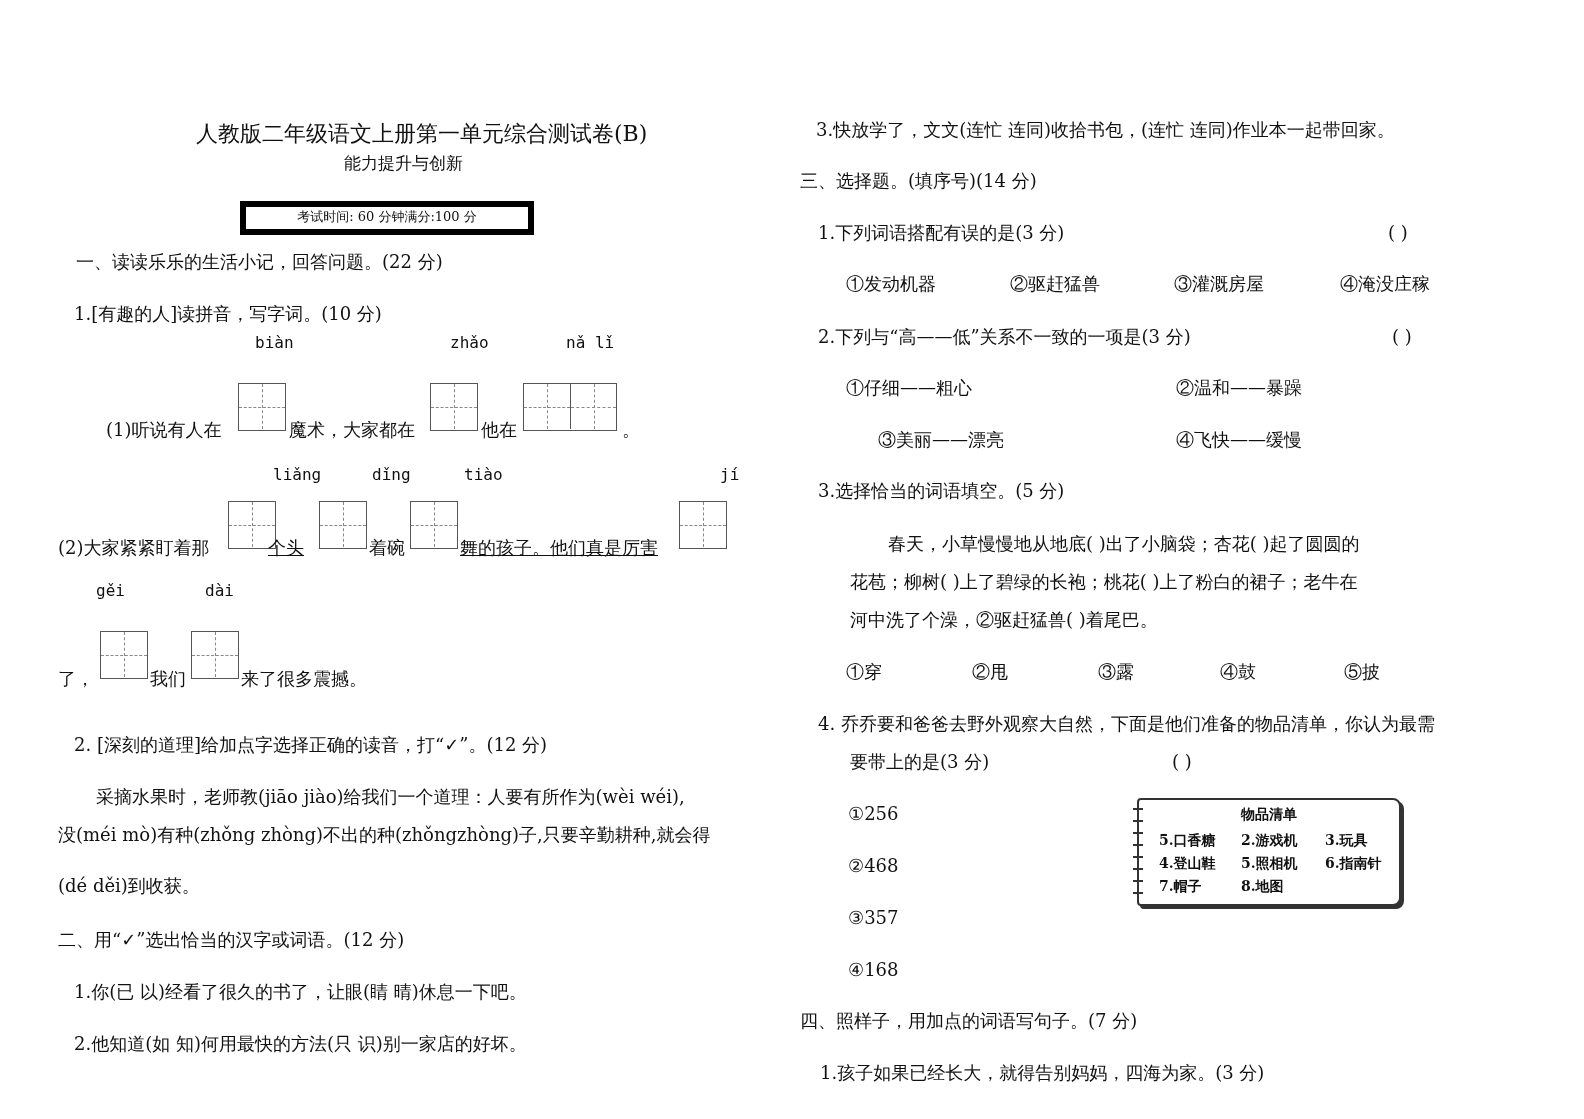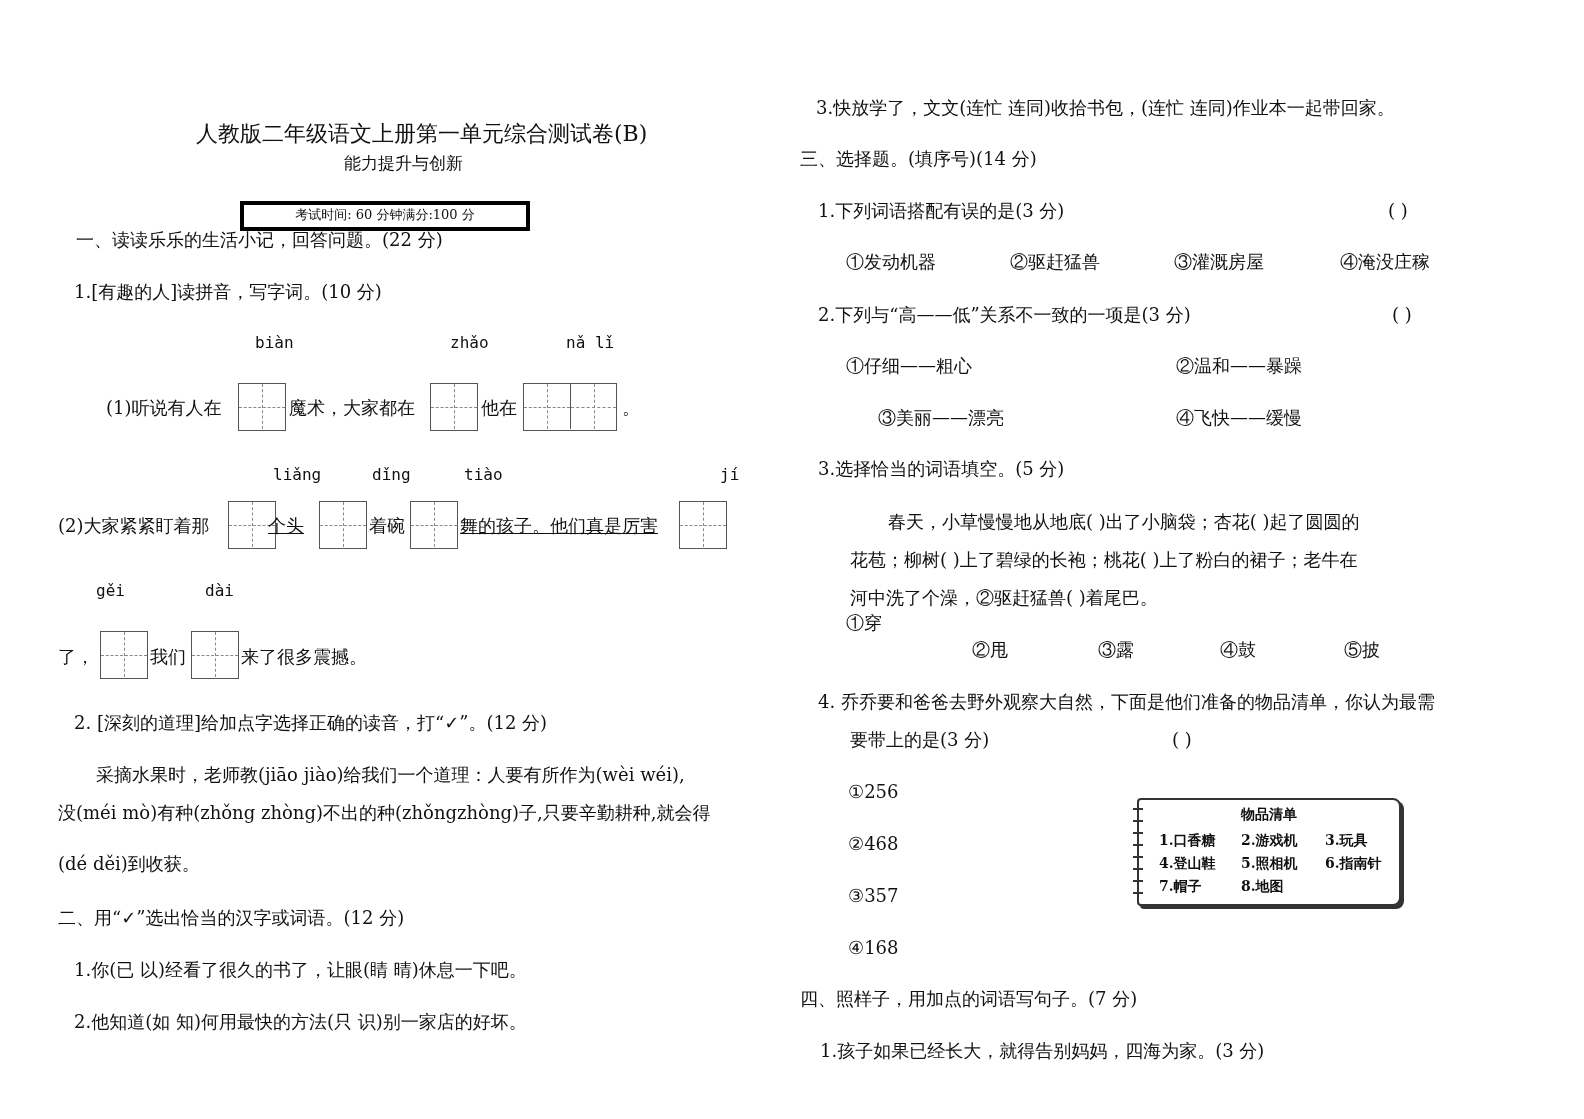--- a/index.html
+++ b/index.html
@@ -1,23 +1,23 @@
 <!DOCTYPE html>
 <html><head>
 <meta charset="utf-8">
 <style>
   html, body { margin:0; padding:0; background:#ffffff; }
   body { width:1584px; height:1119px; position:relative; overflow:hidden;
          font-family:"DejaVu Serif", "Liberation Serif", serif; color:#111; }
   .abs { position:absolute; white-space:nowrap; }
-  .txt { font-size:18px; line-height:24px; }
+  .txt { font-size:18px; line-height:24px;margin-top:22px; }
   .title { font-size:22px; line-height:28px; }
   .sub { font-size:17px; line-height:22px; }
   .py { font-family:"DejaVu Sans Mono","Liberation Mono",monospace; font-size:16px; line-height:20px; }
-  .infobox { border:4px solid #000000; font-size:13px; line-height:20px; text-align:center; }
+  .infobox { border:6px solid #000000; font-size:13px; line-height:20px; text-align:center; }
   .grid { position:absolute; border:1.5px solid #555; box-sizing:border-box; height:48px; display:flex; }
   .cell { position:relative; width:46px; height:45px; box-sizing:border-box; }
   .cell + .cell { border-left:1.5px solid #555; }
   .cell::before { content:""; position:absolute; left:0; right:0; top:50%; border-top:1px dashed #888; }
   .cell::after { content:""; position:absolute; top:0; bottom:0; left:50%; border-left:1px dashed #888; }
   .notebook { position:absolute; left:1137px; top:798px; width:260px; height:104px; border:2px solid #333;
               border-radius:4px 8px 8px 4px; box-shadow:3px 3px 0 #333; background:#fff; }
   .nb-ring { position:absolute; left:-6px; width:10px; height:2px; background:#333; }
   .nb-title { position:absolute; top:6px; left:0; right:0; text-align:center; font-size:14px; font-weight:bold; }
   .nb-item { position:absolute; font-size:14px; font-weight:bold; }
@@ -114,21 +114,21 @@
 <div class="abs txt" style="left:1392px; top:303px;">(      )</div>
 <div class="abs txt" style="left:846px; top:354px;">①仔细——粗心</div>
 <div class="abs txt" style="left:1176px; top:354px;">②温和——暴躁</div>
 <div class="abs txt" style="left:878px; top:406px;">③美丽——漂亮</div>
 <div class="abs txt" style="left:1176px; top:406px;">④飞快——缓慢</div>
 
 <div class="abs txt" style="left:818px; top:457px;">3.选择恰当的词语填空。(5 分)</div>
 <div class="abs txt" style="left:888px; top:510px;">春天，小草慢慢地从地底(      )出了小脑袋；杏花(      )起了圆圆的</div>
 <div class="abs txt" style="left:850px; top:548px;">花苞；柳树(      )上了碧绿的长袍；桃花(      )上了粉白的裙子；老牛在</div>
 <div class="abs txt" style="left:850px; top:586px;">河中洗了个澡，②驱赶猛兽(      )着尾巴。</div>
-<div class="abs txt" style="left:846px; top:611px;">①穿</div>
+<div class="abs txt" style="left:846px; top:638px;">①穿</div>
 <div class="abs txt" style="left:972px; top:638px;">②甩</div>
 <div class="abs txt" style="left:1098px; top:638px;">③露</div>
 <div class="abs txt" style="left:1220px; top:638px;">④鼓</div>
 <div class="abs txt" style="left:1344px; top:638px;">⑤披</div>
 
 <div class="abs txt" style="left:818px; top:690px;">4.  乔乔要和爸爸去野外观察大自然，下面是他们准备的物品清单，你认为最需</div>
 <div class="abs txt" style="left:850px; top:728px;">要带上的是(3 分)</div>
 <div class="abs txt" style="left:1172px; top:728px;">(      )</div>
 <div class="abs txt" style="left:848px; top:780px;">①256</div>
 <div class="abs txt" style="left:848px; top:832px;">②468</div>
@@ -138,21 +138,21 @@
 <div class="notebook">
   <div class="nb-ring" style="top:8px;"></div>
   <div class="nb-ring" style="top:20px;"></div>
   <div class="nb-ring" style="top:32px;"></div>
   <div class="nb-ring" style="top:44px;"></div>
   <div class="nb-ring" style="top:56px;"></div>
   <div class="nb-ring" style="top:68px;"></div>
   <div class="nb-ring" style="top:80px;"></div>
   <div class="nb-ring" style="top:92px;"></div>
   <div class="nb-title">物品清单</div>
-  <div class="nb-item" style="left:20px; top:32px;">1.口香糖</div>
+  <div class="nb-item" style="left:20px; top:32px;">5.口香糖</div>
   <div class="nb-item" style="left:102px; top:32px;">2.游戏机</div>
   <div class="nb-item" style="left:186px; top:32px;">3.玩具</div>
   <div class="nb-item" style="left:20px; top:55px;">4.登山鞋</div>
   <div class="nb-item" style="left:102px; top:55px;">5.照相机</div>
   <div class="nb-item" style="left:186px; top:55px;">6.指南针</div>
   <div class="nb-item" style="left:20px; top:78px;">7.帽子</div>
   <div class="nb-item" style="left:102px; top:78px;">8.地图</div>
 </div>
 
 <div class="abs txt" style="left:800px; top:987px;">四、照样子，用加点的词语写句子。(7 分)</div>

